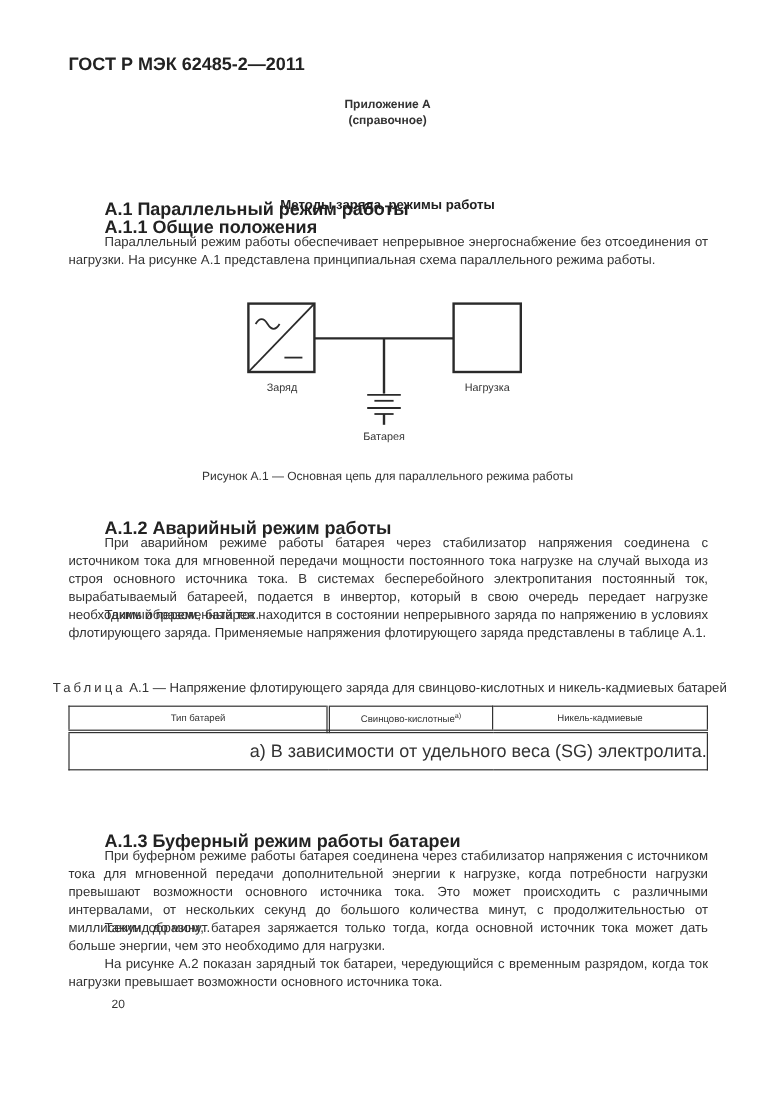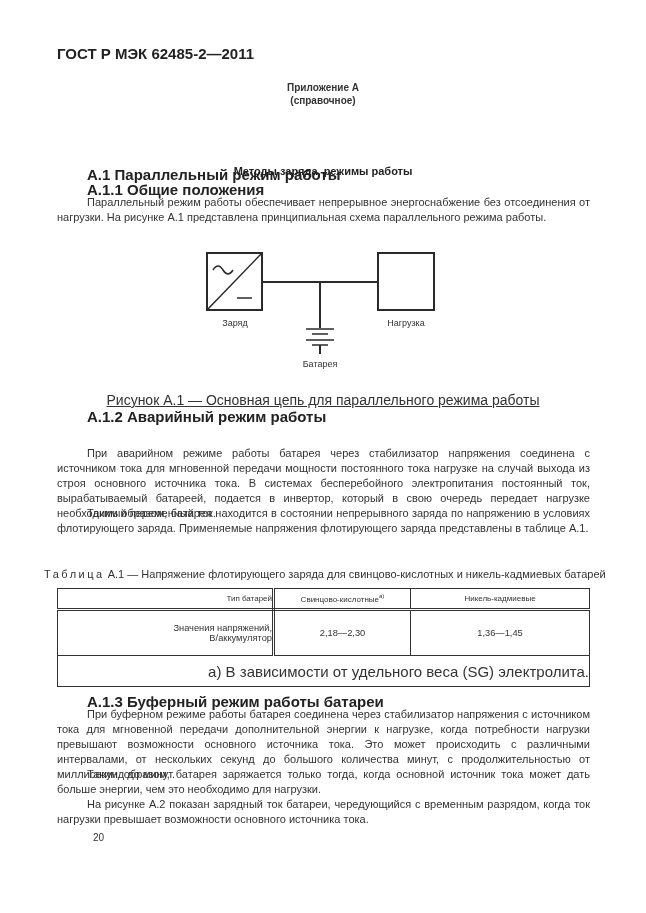--- a/index.html
+++ b/index.html
@@ -8,31 +8,31 @@
   .abs { position: absolute; white-space: nowrap; }
   .doc-header { left: 57px; top: 45px; font-size: 15px; font-weight: bold; color: #222; }
   .center { left: 0; width: 646px; text-align: center; }
   .app-title { top: 82px; font-size: 10px; font-weight: bold; color: #333; }
   .app-sub { top: 95px; font-size: 10px; font-weight: bold; color: #333; }
   .main-title { top: 141px; font-size: 11px; font-weight: bold; color: #222; margin-top: 24px; }
   .h { left: 87px; font-size: 15px; font-weight: bold; color: #222; }
   .p { left: 57px; width: 533px; font-size: 11px; line-height: 15px; color: #333;
        white-space: normal; text-align: justify; }
   .p .ind { display: inline-block; width: 30px; }
-  .fig-caption { top: 392px; font-size: 14px; color: #333; text-decoration: underline; }
+  .fig-caption { top: 392px; font-size: 10px; color: #333; }
   .diagram { position: absolute; left: 0; top: 0; }
   .diag-label { font-size: 9px; color: #333; }
   .table-caption { left: 44px; top: 568px; font-size: 11px; color: #333; }
   .table-caption .sp { letter-spacing: 2.5px; }
   table.tbl { position: absolute; left: 57px; top: 588px; width: 533px;
               border-collapse: collapse; font-size: 9px; color: #333; }
   .tbl td { border: 1px solid #333; text-align: center; padding: 0; }
   .tbl .hdr td { height: 19px; font-size: 8px; border-bottom: 3px double #333; }
   .tbl .row td { height: 44px; font-size: 9.3px; }
-  .tbl .dbl-r { border-right: 3px double #333; text-align: right; }
+  .tbl .dbl-r { border-right: 3px double #333; }
   .tbl .foot td { height: 30px; text-align: right; padding-left: 25px; font-size: 15px; }
   .tbl sup { font-size: 6px; }
   .page-num { left: 57px; top: 832px; font-size: 10px; color: #333; margin-left: 36px; }
 </style>
 </head>
 <body>
 
 <div class="abs doc-header">ГОСТ Р МЭК 62485-2—2011</div>
 <div class="abs center app-title">Приложение А</div>
 <div class="abs center app-sub">(справочное)</div>
@@ -57,40 +57,32 @@
     <line x1="312" y1="345" x2="328" y2="345" stroke-width="1.5"></line>
     <line x1="320" y1="345" x2="320" y2="354"></line>
   </g>
   <text class="diag-label" x="235" y="326" text-anchor="middle" fill="#333">Заряд</text>
   <text class="diag-label" x="406" y="326" text-anchor="middle" fill="#333">Нагрузка</text>
   <text class="diag-label" x="320" y="367" text-anchor="middle" fill="#333">Батарея</text>
 </svg>
 
 <div class="abs center fig-caption">Рисунок А.1 — Основная цепь для параллельного режима работы</div>
 
-<div class="abs h" style="top:408px">А.1.2  Аварийный режим работы</div>
+<div class="abs h" style="top:432px">А.1.2  Аварийный режим работы</div>
 <div class="abs p" style="top:446px"><span class="ind"></span><span>При аварийном режиме работы батарея через стабилизатор напряжения соединена с источником тока для мгновенной передачи мощности постоянного тока нагрузке на случай выхода из строя основного источника тока. В системах бесперебойного электропитания постоянный ток, вырабатываемый батареей, подается в инвертор, который в свою очередь передает нагрузке необходимый переменный ток.</span></div>
 <div class="abs p" style="top:506px"><span class="ind"></span><span>Таким образом, батарея находится в состоянии непрерывного заряда по напряжению в условиях флотирующего заряда. Применяемые напряжения флотирующего заряда представлены в таблице А.1.</span></div>
 
 <div class="abs table-caption"><span class="sp">Таблица</span><span> А.1 — Напряжение флотирующего заряда для свинцово-кислотных и никель-кадмиевых батарей</span></div>
 
 <table class="tbl">
   <tbody>
       <tr class="hdr">
     <td class="dbl-r" style="width:214px">Тип батарей</td>
     <td style="width:135px"><span>Свинцово-кислотные</span><sup>а)</sup></td>
     <td>Никель-кадмиевые</td>
-  </tr>
-  <tr class="row">
-    <td class="dbl-r">
-          <div>Значения  напряжений,</div>
-          <div>В/аккумулятор</div>
-        </td>
-    <td>2,18—2,30</td>
-    <td>1,36—1,45</td>
   </tr>
   <tr class="foot">
     <td colspan="3">а) В зависимости от удельного веса (SG) электролита.</td>
   </tr>
 </tbody>
   </table>
 
 <div class="abs h" style="top:693px">А.1.3 Буферный режим работы батареи</div>
 <div class="abs p" style="top:707px"><span class="ind"></span><span>При буферном режиме работы батарея соединена через стабилизатор напряжения с источником тока для мгновенной передачи дополнительной энергии к нагрузке, когда потребности нагрузки превышают возможности основного источника тока. Это может происходить с различными интервалами, от нескольких секунд до большого количества минут, с продолжительностью от миллисекунд до минут.</span></div>
 <div class="abs p" style="top:767px"><span class="ind"></span><span>Таким образом, батарея заряжается только тогда, когда основной источник тока может дать больше энергии, чем это необходимо для нагрузки.</span></div>

